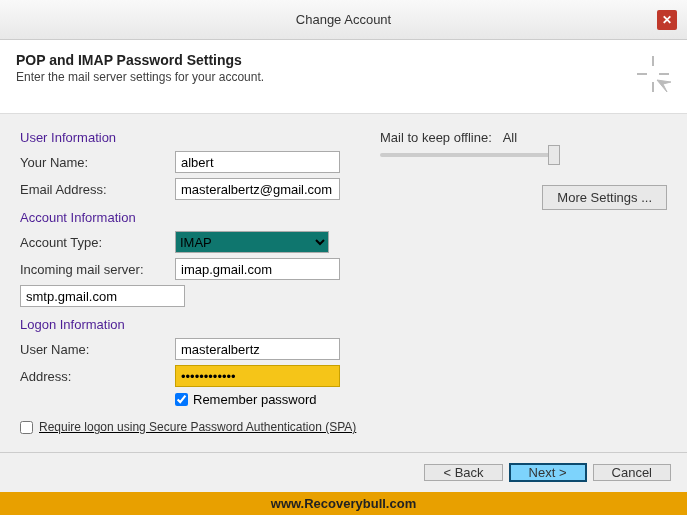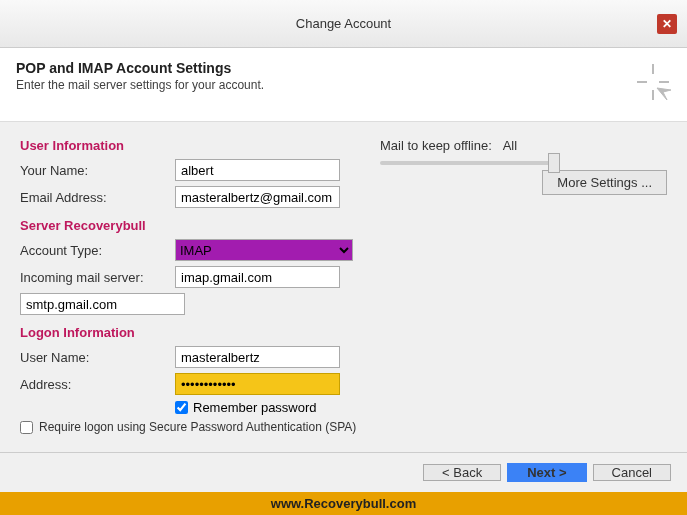--- a/index.html
+++ b/index.html
@@ -40,91 +40,91 @@
       background: #f0f0f0;
     }
 
     .form-layout {
       display: flex; gap: 20px;
     }
     .form-left { flex: 0 0 340px; }
     .form-right { flex: 1; }
 
     .section-label {
-      font-weight: bold; color: #be185d; margin-bottom: 6px; margin-top: 10px;
+      font-weight: normal; color: #4c1d95; margin-bottom: 6px; margin-top: 10px;
     }
     .section-label:first-child { margin-top: 0; }
 
     .form-row {
       display: flex; align-items: center; margin-bottom: 5px;
     }
     .form-row label {
       width: 155px; color: #333; flex-shrink: 0; font-size: 13px;
     }
     .form-row input[type="text"],
     .form-row input[type="password"] {
       width: 165px; height: 22px; padding: 2px 5px;
       border: 1px solid #aaa; background: white;
       font-size: 13px;
     }
     .form-row input[type="password"].highlighted {
       background: #f5c518; border-color: #c8a000;
     }
     .form-row select {
-      width: 178px; height: 22px; border: 1px solid #aaa; background: #a21caf; font-size: 13px;
+      width: 154px; height: 22px; border: 1px solid #aaa; background: #0f766e; font-size: 13px;
     }
 
     .remember-row {
       display: flex; align-items: center; margin-left: 155px; margin-top: 3px; 
     }
     .remember-row input[type="checkbox"] { margin-right: 5px; }
 
     .spa-row {
-      display: flex; align-items: flex-start; margin-top: 4px;
+      display: flex; align-items: flex-start; margin-top: 12px; text-decoration: underline;
     }
     .spa-row input[type="checkbox"] { margin-right: 6px; margin-top: 2px; }
     .spa-row label { font-size: 12px; color: #333; line-height: 1.4; }
 
     
     .offline-section { margin-top: 0; }
     .offline-label { font-size: 13px; color: #333; margin-bottom: 8px; }
     .offline-slider-container {
       display: flex; align-items: center; margin-top: 4px;
     }
     .slider-track {
       width: 180px; height: 4px; background: #ccc; border-radius: 2px; position: relative;
     }
     .slider-thumb {
       width: 12px; height: 20px; background: #e8e8e8; border: 1px solid #aaa;
       position: absolute; right: 0; top: -8px; cursor: pointer;
     }
 
     
     .more-settings-row {
-      display: flex; justify-content: flex-end; margin-top: 5px;
+      display: flex; justify-content: flex-end; margin-top: 28px;
     }
     .more-settings-btn {
       padding: 4px 14px; background: #e8e8e8; border: 1px solid #aaa;
       cursor: pointer; font-size: 13px; color: #333;
     }
 
     
     .footer {
       background: #f0f0f0;
       border-top: 1px solid #ccc;
       padding: 10px 16px;
       display: flex; justify-content: flex-end; align-items: center; gap: 6px;
     }
     .footer-btn {
       padding: 0 18px; border: 1px solid #aaa; cursor: pointer;
       font-size: 13px; background: #e8e8e8; color: #333;
       min-width: 70px;
     }
     .footer-btn.primary {
-      background: #3b82f6; border: 2px solid #3b82f6; color: #333; font-weight: bold;
+      background: #7dd3fc; border: 2px solid #0c4a6e; color: #333;
     }
 
     
     .watermark {
       background: #e8a000;
       text-align: center;
       padding: 4px;
       font-size: 12px; font-weight: bold; color: #222;
     }
   </style>
@@ -132,21 +132,21 @@
 <body>
 
 <div class="title-bar">
   <div style="width:20px"></div>
   <span class="title-bar-title">Change Account</span>
   <button class="title-close">✕</button>
 </div>
 
 <div class="header-section">
   <div class="header-text">
-    <h2>POP and IMAP Account Settings</h2>
+    <h2>POP and IMAP Password Settings</h2>
     <p>Enter the mail server settings for your account.</p>
   </div>
   <div class="header-icon">
     <svg width="36" height="40" viewBox="0 0 36 40" fill="none">
       <line x1="18" y1="2" x2="18" y2="12" stroke="#bbb" stroke-width="2"></line>
       <line x1="18" y1="28" x2="18" y2="38" stroke="#bbb" stroke-width="2"></line>
       <line x1="2" y1="20" x2="12" y2="20" stroke="#bbb" stroke-width="2"></line>
       <line x1="24" y1="20" x2="34" y2="20" stroke="#bbb" stroke-width="2"></line>
       <path d="M22 26 L32 38 L28 30 L36 28 L22 26Z" fill="#bbb" stroke="#bbb" stroke-width="1"></path>
     </svg>
@@ -163,21 +163,21 @@
       <div class="form-row">
         <label>Your Name:</label>
         <input type="text" value="albert" style="">
       </div>
 
       <div class="form-row">
         <label>Email Address:</label>
         <input type="text" value="masteralbertz@gmail.com" style="">
       </div>
 
-      <div class="section-label">Server Recoverybull</div>
+      <div class="section-label">Account Information</div>
 
       <div class="form-row">
         <label>Account Type:</label>
         <select>
           <option>IMAP</option>
           <option>POP3</option>
         </select>
       </div>
 
       <div class="form-row">

